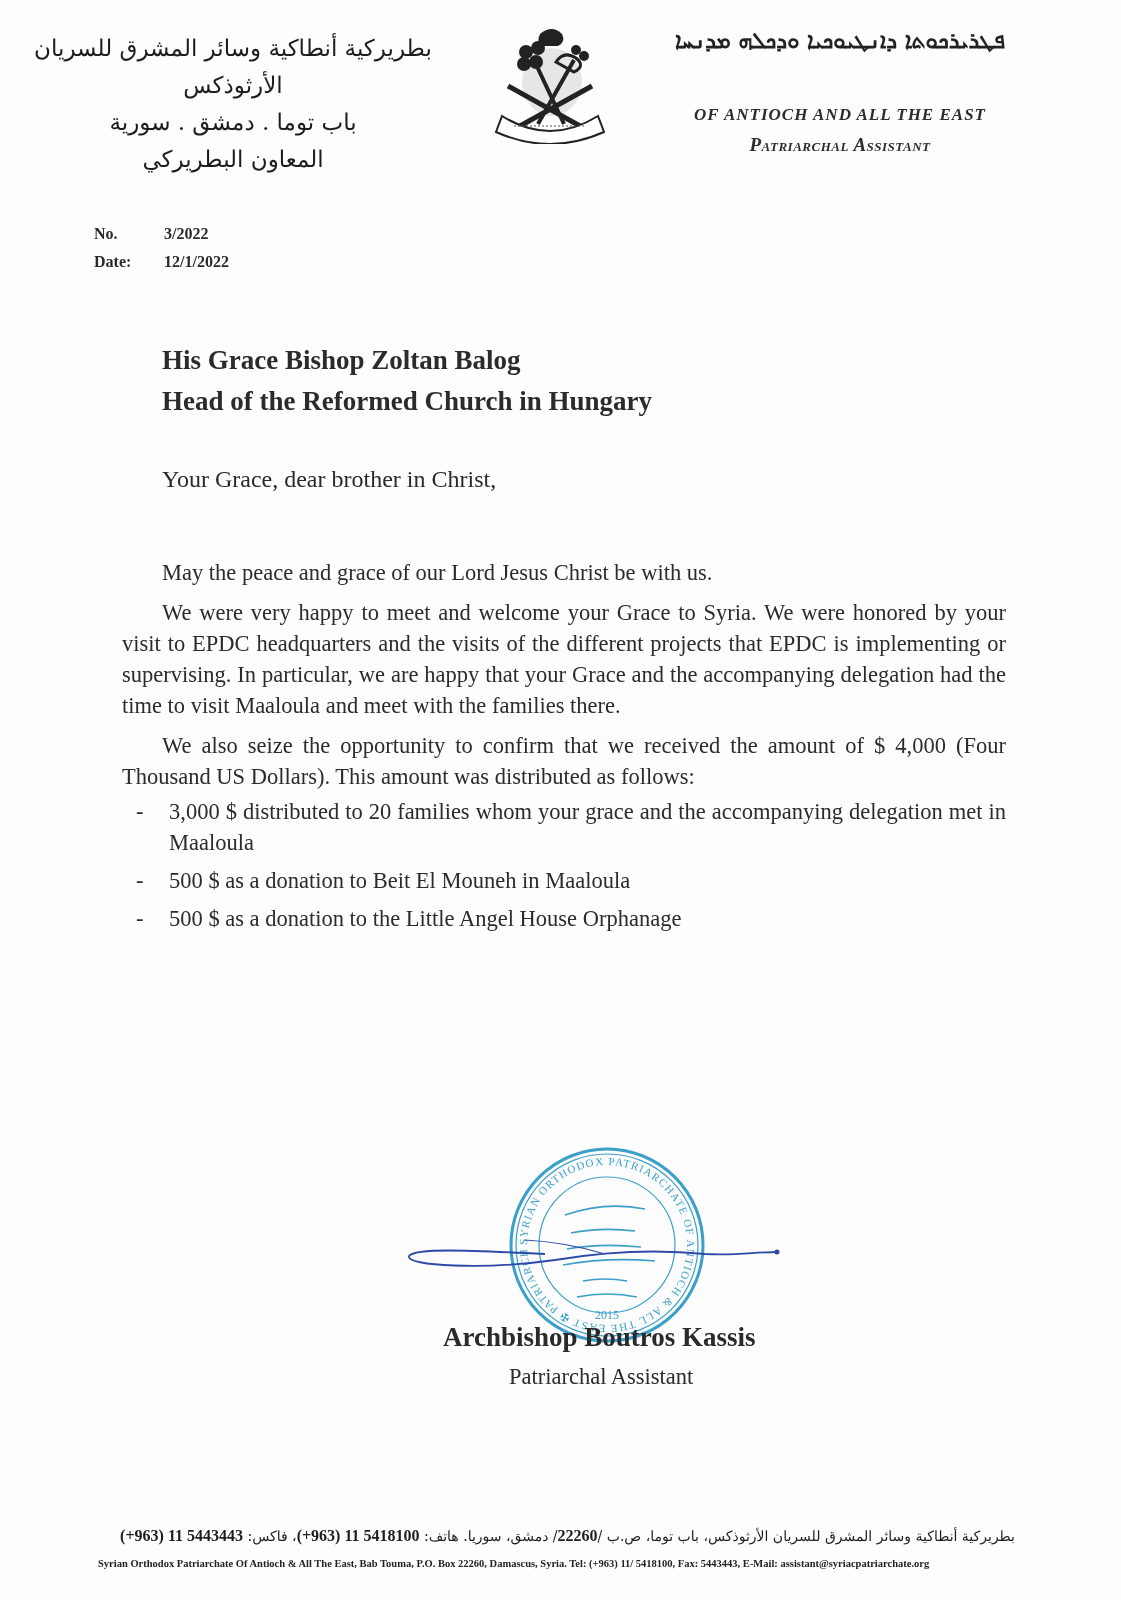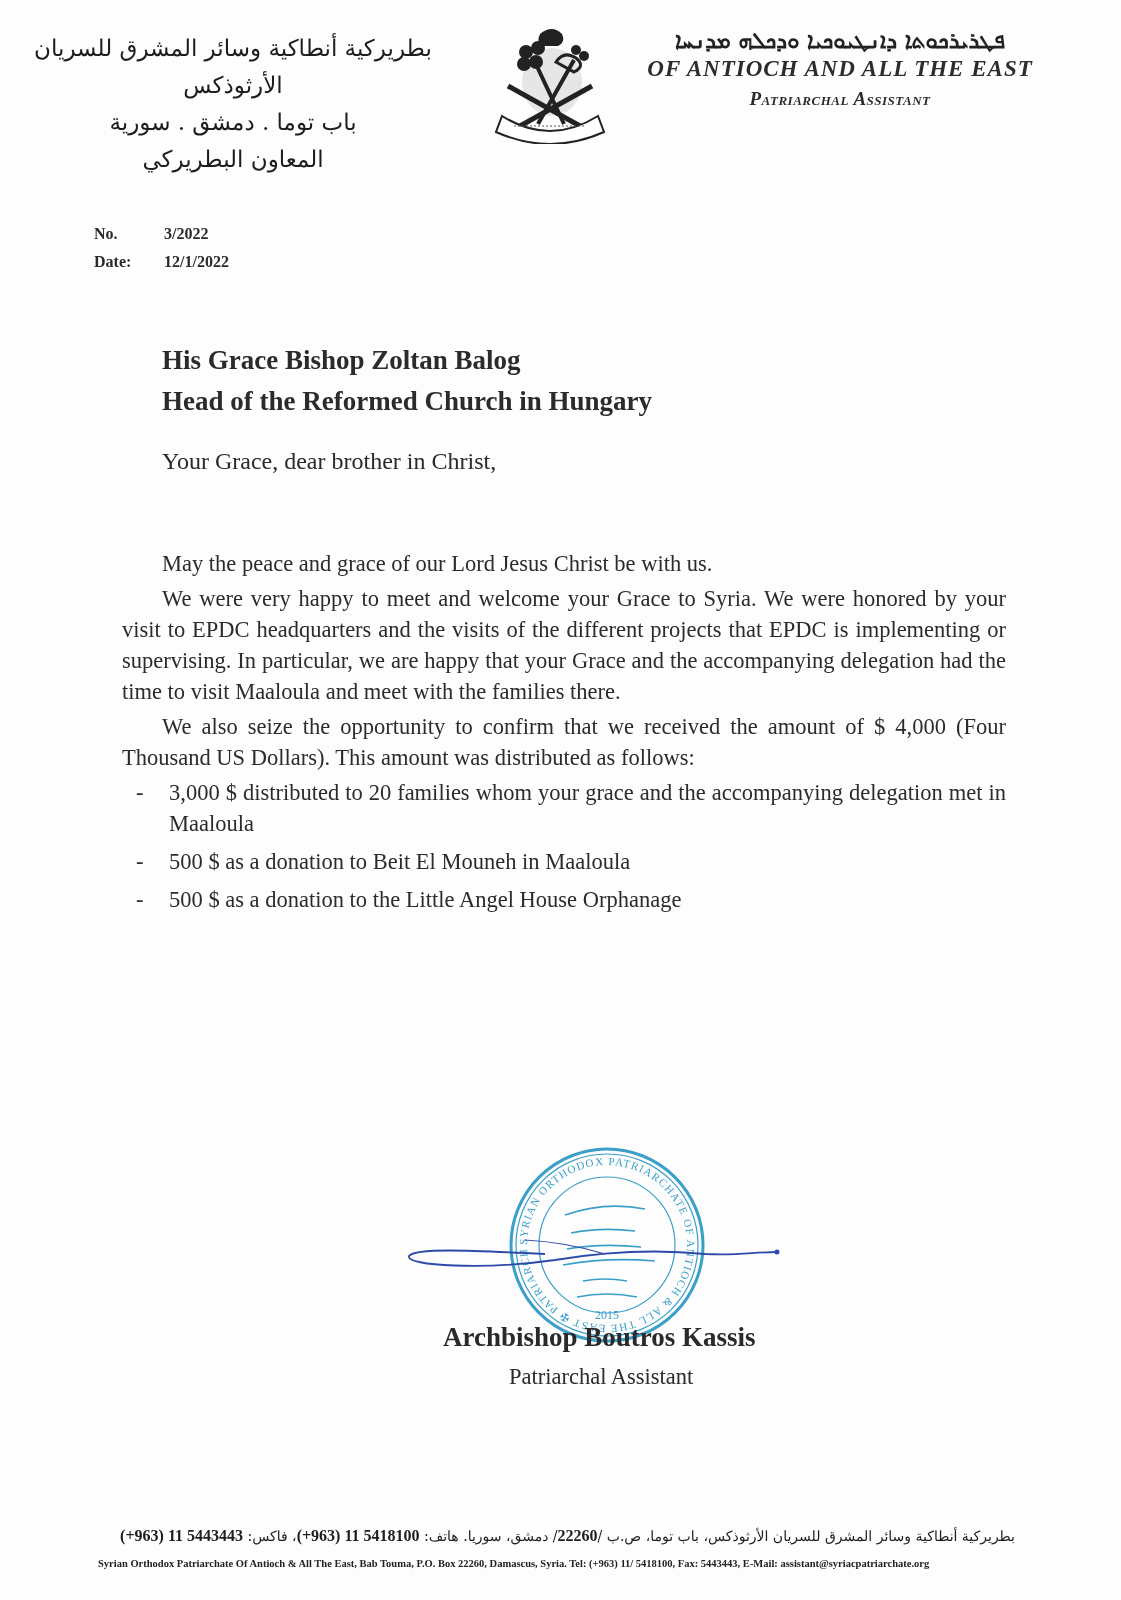--- a/index.html
+++ b/index.html
@@ -8,35 +8,35 @@
     .abs { position: absolute; }
 
     
     .ar-head { right: 668px; top: 30px; width: 440px; text-align: center; direction: rtl;
                font-family: "DejaVu Serif", serif; font-size: 23px; line-height: 37px; color: #1d1d1d; }
     .emblem { left: 494px; top: 22px; width: 112px; height: 122px; }
     .en-head { left: 630px; top: 26px; width: 420px; text-align: center; font-style: italic; font-weight: bold; color: #2c2c2c; }
     .syriac { font-size: 22px; line-height: 28px; letter-spacing: 2px; font-style: normal; font-weight: bold;
               font-family: "DejaVu Serif", serif; color:#222; }
     .en-line1 { font-size: 22px; line-height: 30px; letter-spacing: 1px; font-variant: small-caps; }
-    .en-line2 { font-size: 23px; line-height: 30px; letter-spacing: 1px; }
+    .en-line2 { font-size: 17px; line-height: 30px; letter-spacing: 1px; margin-top: 46px; }
     .en-line3 { font-size: 19px; line-height: 30px; letter-spacing: 0.5px; font-variant: small-caps; }
 
     
     .ref { left: 94px; top: 220px; font-weight: bold; font-size: 16px; line-height: 28px; }
     .ref .lbl { display: inline-block; width: 66px; }
 
     
     .addressee { left: 162px; top: 340px; font-weight: bold; font-size: 27px; line-height: 41px; color: #2b2b2b; }
 
-    .salutation { left: 162px; top: 448px; font-size: 24px; }
+    .salutation { left: 162px; top: 466px; font-size: 24px; }
 
     
     .body { left: 122px; top: 548px; width: 884px; font-size: 22.5px; line-height: 31px; text-align: justify; color: #2b2b2b; }
-    .body p { margin: 0 0 4px 0; text-indent: 40px; }
+    .body p { margin: 9px 0 4px 0; text-indent: 40px; }
     .body ul { list-style: none; margin: 0; padding: 0; }
     .body li { position: relative; padding-left: 47px; margin-bottom: 7px; }
     .body li .dash { position: absolute; left: 14px; top: 0; }
     .spacer { height: 40px; }
 
     
     .stamp { left: 507px; top: 1145px; width: 200px; height: 200px; }
     .signature { left: 405px; top: 1220px; width: 380px; height: 60px; }
     .signer { left: 443px; top: 1322px; font-weight: bold; font-size: 27px; color: #2a2a2a; }
     .signer-title { left: 509px; top: 1364px; font-size: 22.5px; color: #2b2b2b; }

